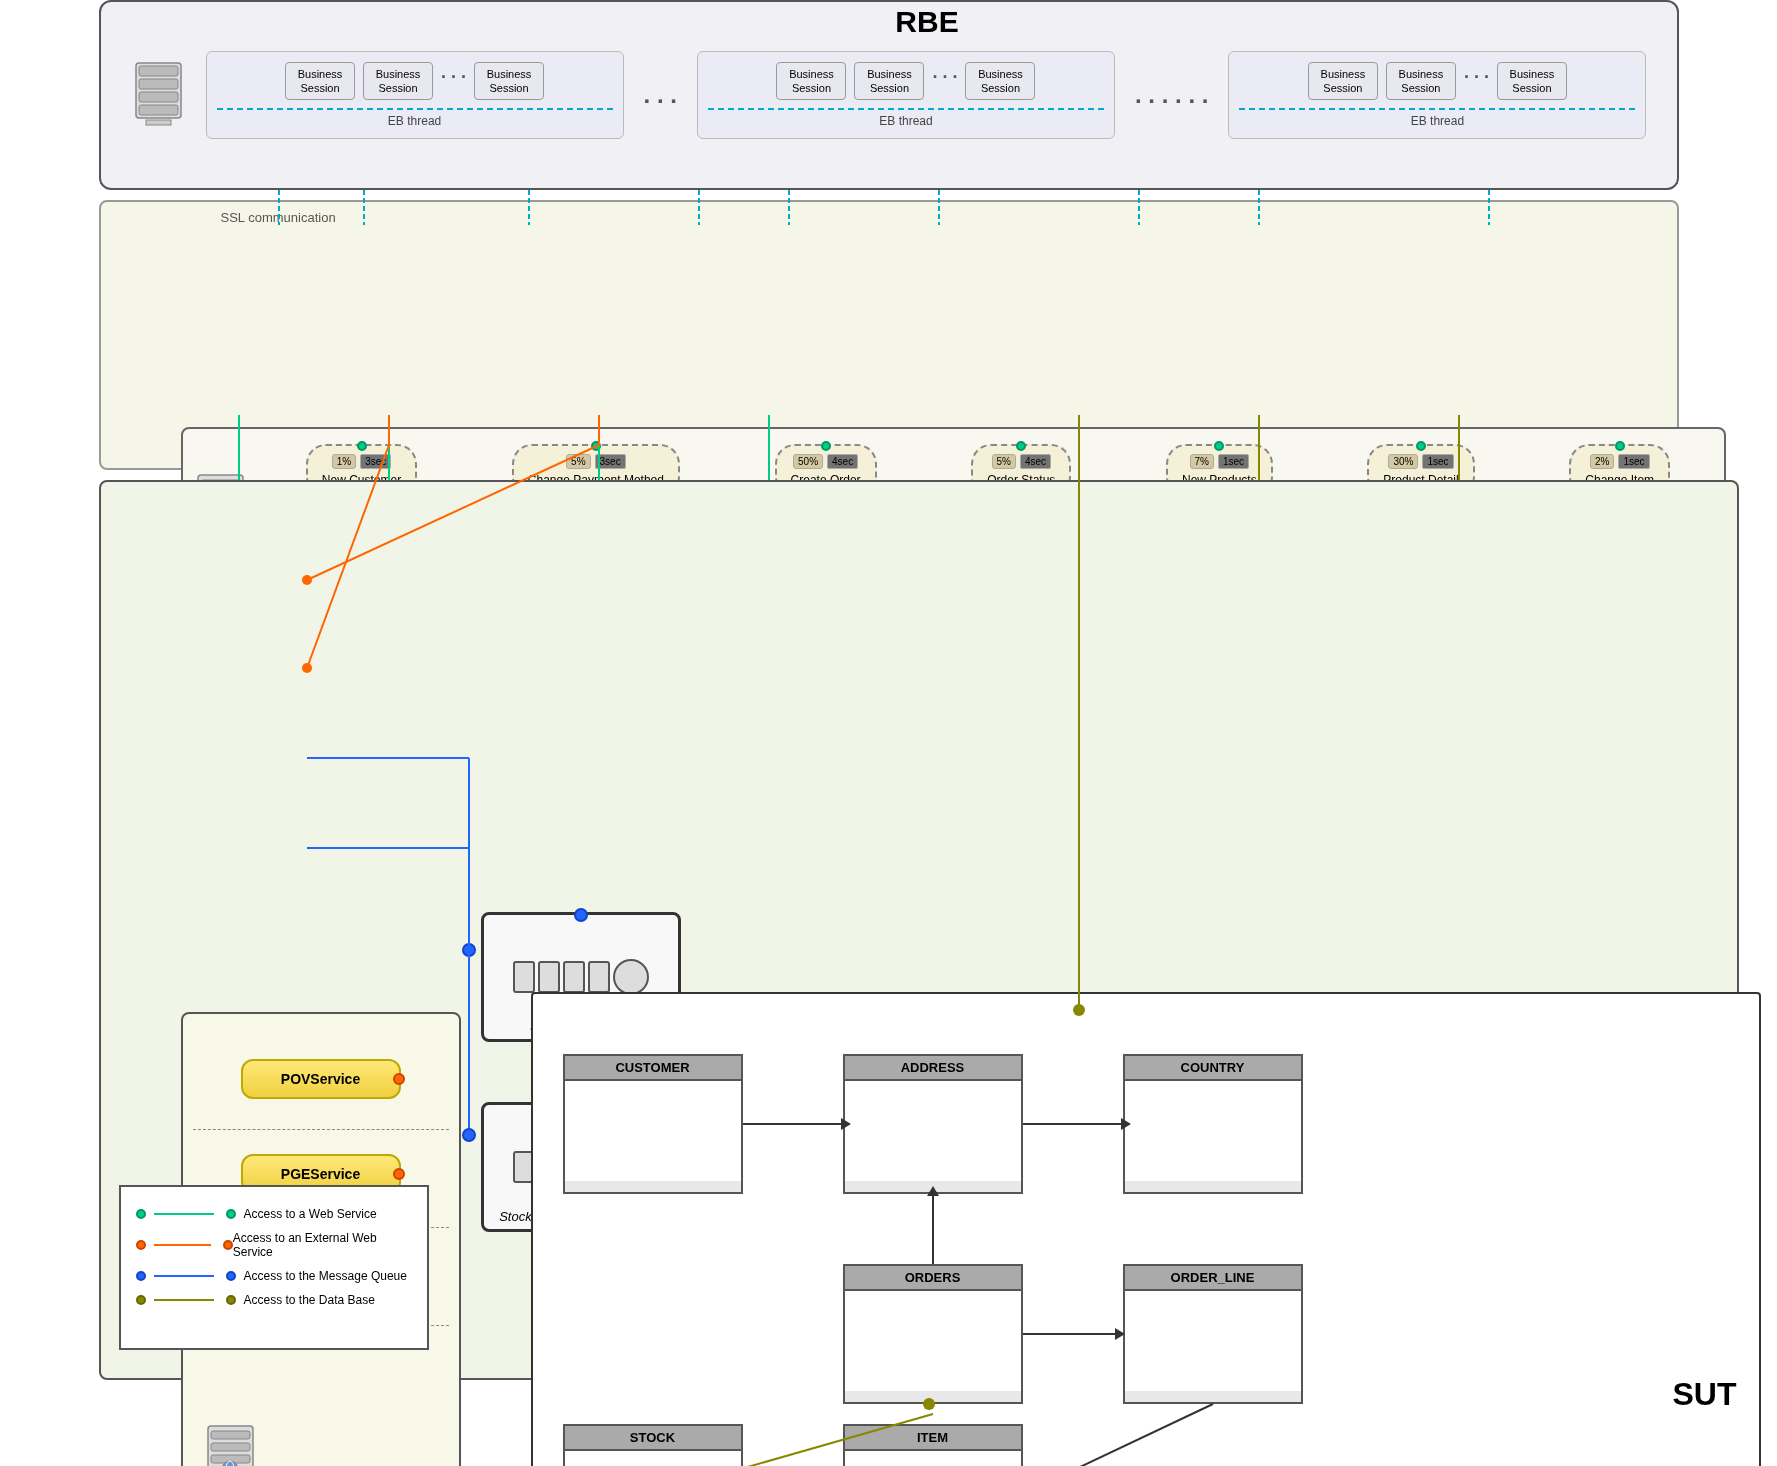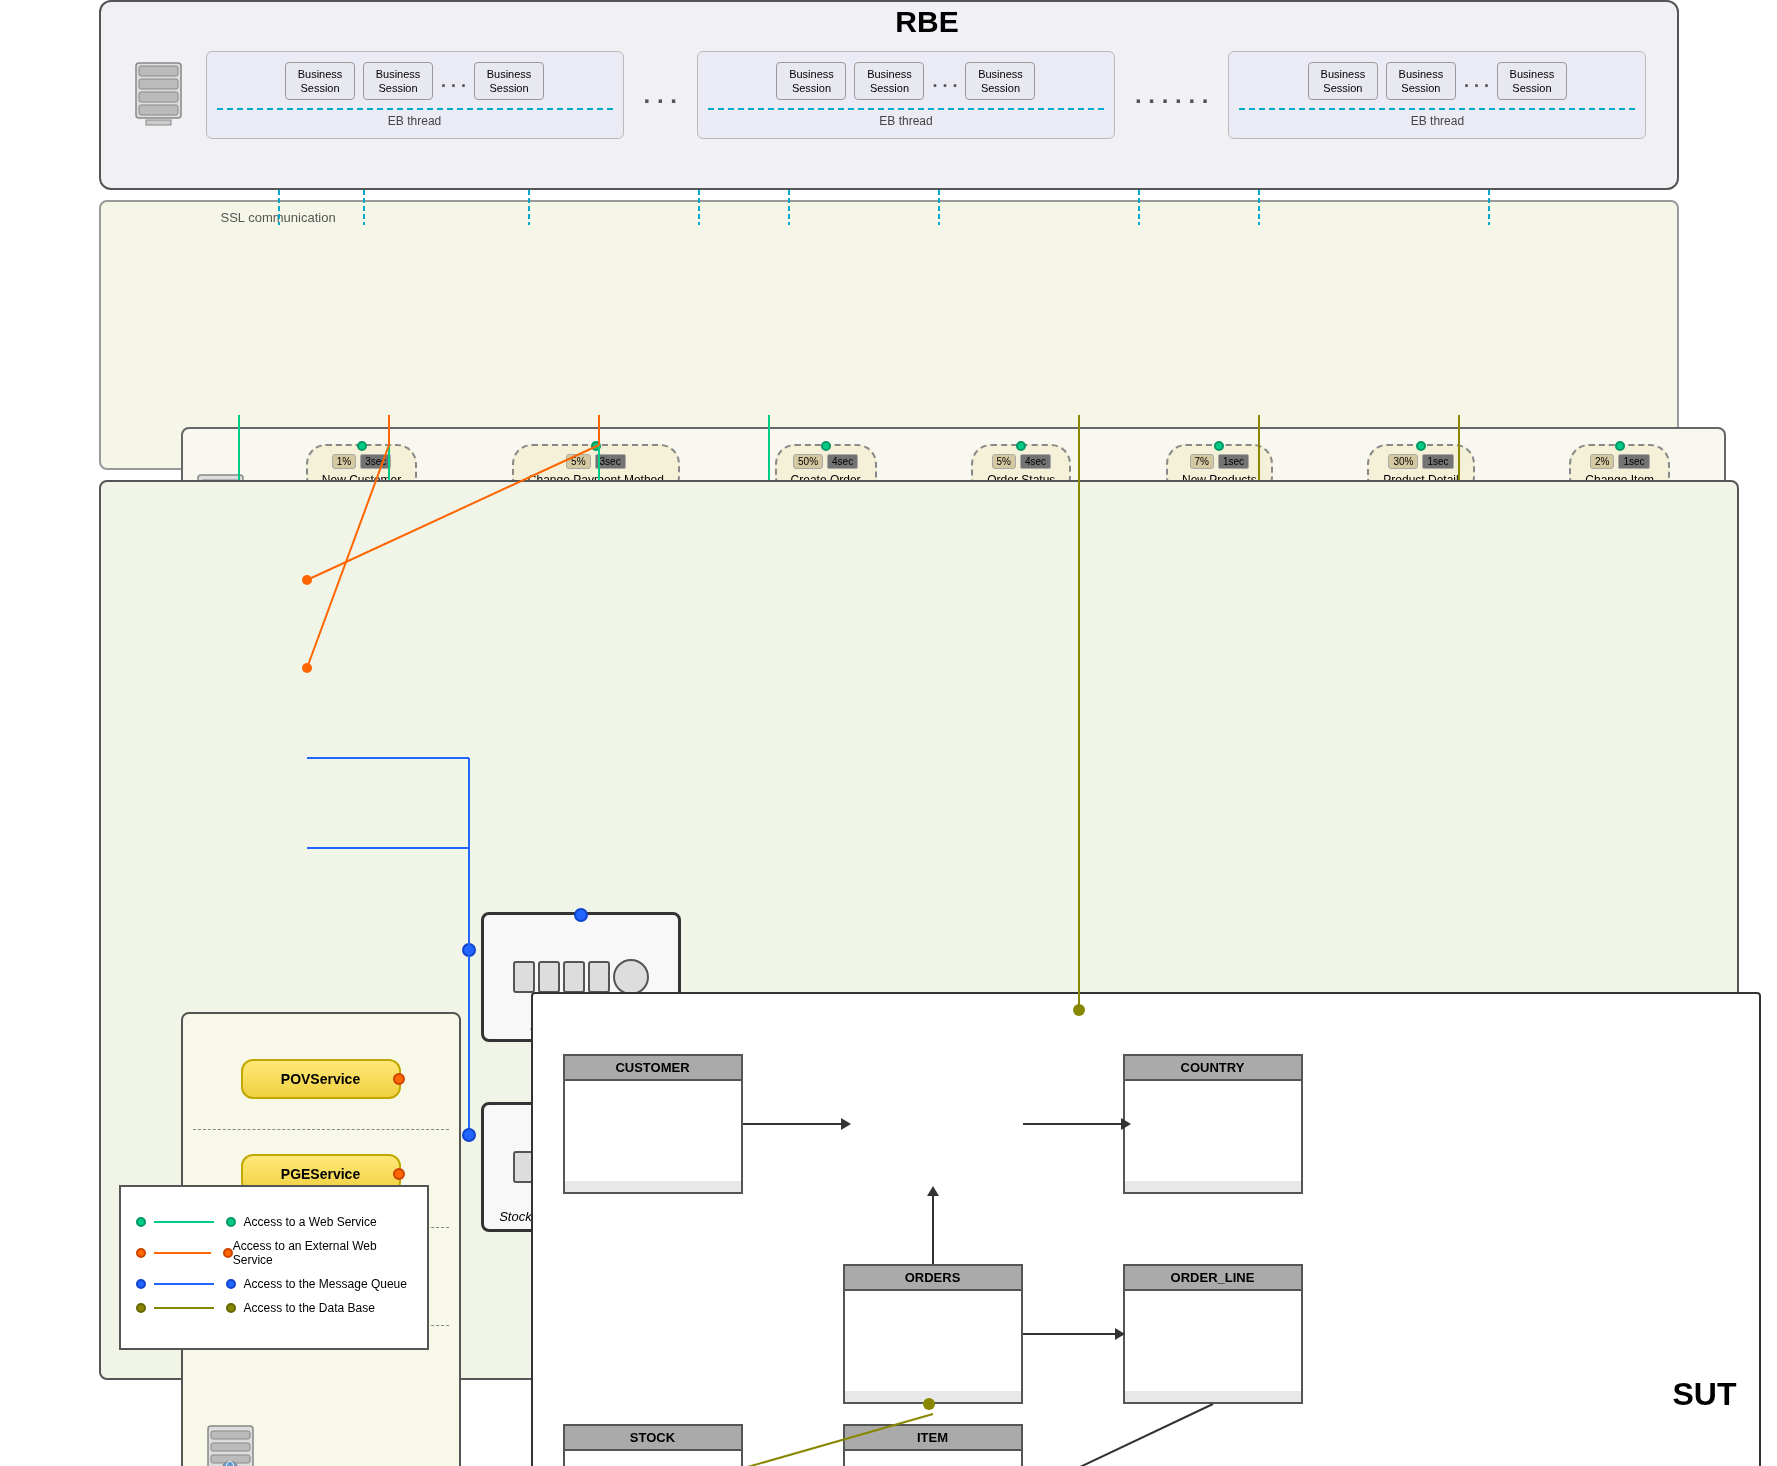--- a/index.html
+++ b/index.html
@@ -35,21 +35,20 @@
     }
     
     .eb-thread-group {
       display: flex;
       flex-direction: column;
       align-items: center;
       flex: 1;
     }
     .eb-thread-sessions {
       display: flex;
-      align-items: center;
       gap: 8px;
       margin-bottom: 8px;
     }
     .business-session {
       border: 1px solid #999;
       border-radius: 4px;
       background: #e8e8f0;
       padding: 4px 8px;
       font-size: 11px;
       text-align: center;
@@ -244,21 +243,21 @@
       background: #fff;
     }
     
     .legend-box {
       position: absolute;
       bottom: 30px; left: 80px;
       width: 310px;
       height: 165px;
       border: 2px solid #555;
       background: #fff;
-      padding: 28px 15px;
+      padding: 20px 15px;
     }
     .legend-item {
       display: flex;
       align-items: center;
       margin-bottom: 10px;
       font-size: 12px;
     }
     .legend-line {
       width: 60px;
       height: 2px;
@@ -531,20 +530,24 @@
       <div class="process-label" style="position:absolute; bottom:5px; left:0; right:0; font-size:13px; font-style:italic; text-align:center;">Stock Management Process</div>
     </div>
 
     <div class="db-area">
 
       <div class="db-table" style="position:absolute; top:60px; left:30px; width:180px; height:140px;">
         <div class="db-table-header">CUSTOMER</div>
         <div class="db-table-body"></div>
       </div>
 
+      <div class="db-table" style="position:absolute; top:60px; left:310px; width:180px; height:140px;">
+        <div class="db-table-header">ADDRESS</div>
+        <div class="db-table-body"></div>
+      </div>
 
       <div class="db-table" style="position:absolute; top:60px; left:590px; width:180px; height:140px;">
         <div class="db-table-header">COUNTRY</div>
         <div class="db-table-body"></div>
       </div>
 
       <div class="db-table" style="position:absolute; top:270px; left:590px; width:180px; height:140px;">
         <div class="db-table-header">ORDER_LINE</div>
         <div class="db-table-body"></div>
       </div>

